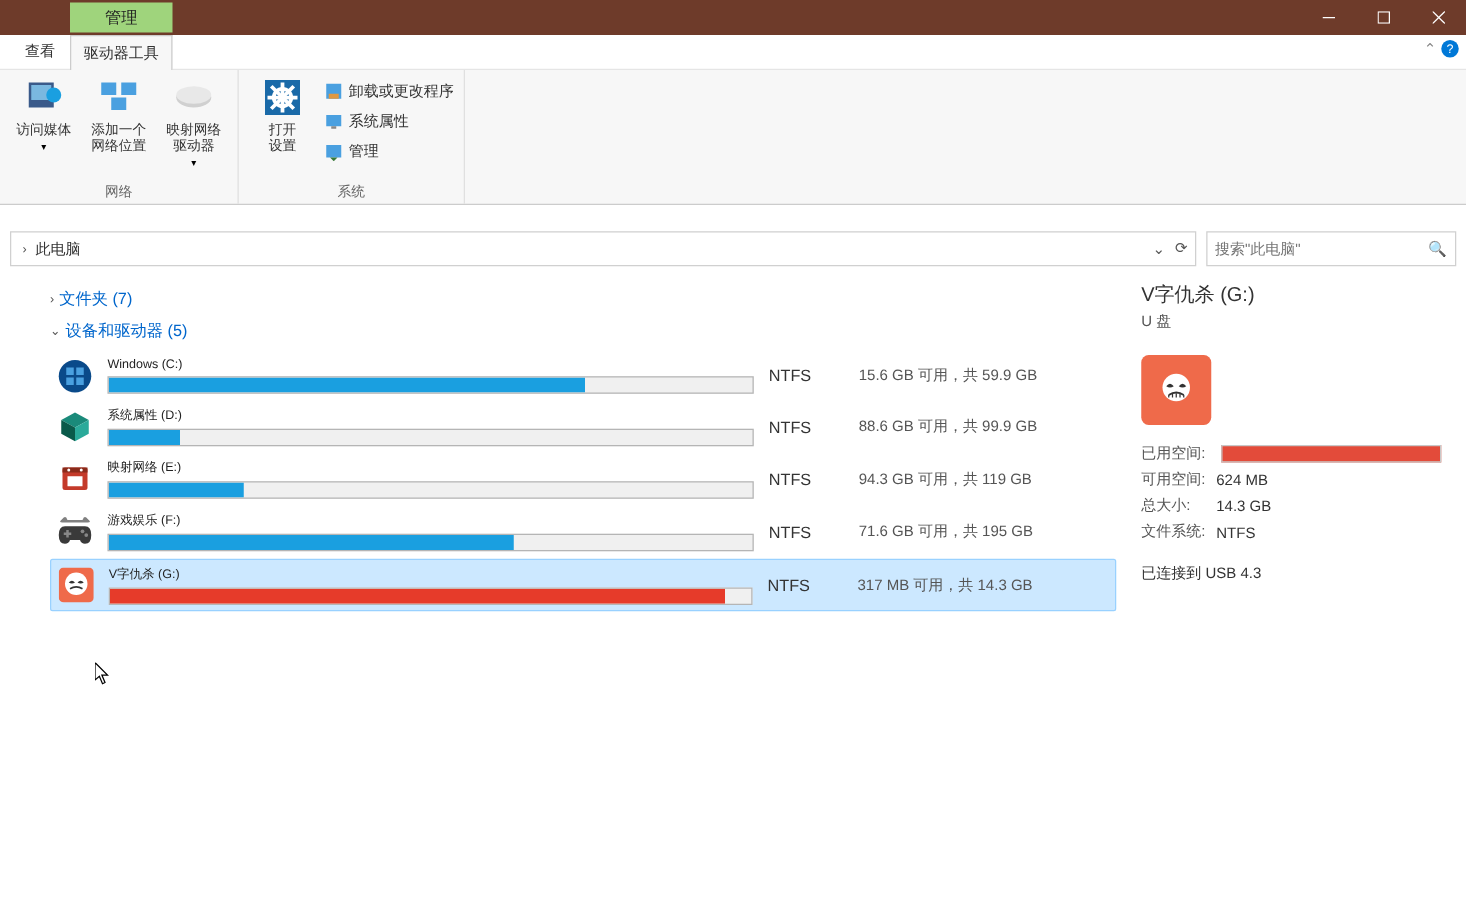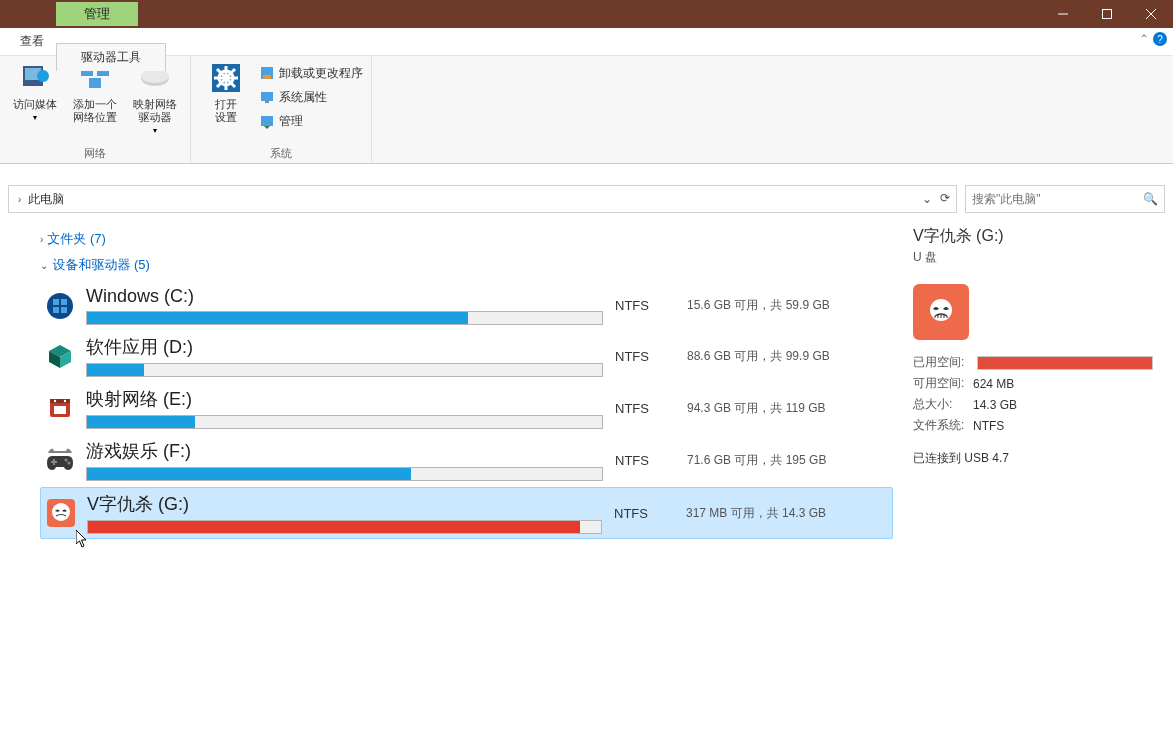--- a/index.html
+++ b/index.html
@@ -3,21 +3,21 @@
 <meta charset="utf-8">
 <style>
 * { margin:0; padding:0; box-sizing:border-box; font-family:"Microsoft YaHei","Segoe UI",sans-serif; font-size:12px; }
 body { background:#fff; width:1173px; height:732px; overflow:hidden; position:relative; }
 .titlebar { height:28px; background:#6e3b2a; display:flex; align-items:center; position:relative; }
 .tab-manage { height:24px; background:#9fd47c; padding:0 28px; display:flex; align-items:center; margin-left:56px; color:#222; font-size:13px; }
 .win-controls { position:absolute; right:0; top:0; display:flex; height:28px; }
 .win-btn { width:44px; height:28px; display:flex; align-items:center; justify-content:center; color:#fff; }
 .menubar { height:28px; display:flex; align-items:center; padding-left:8px; border-bottom:1px solid #e5e5e5; position:relative; }
 .menu-item { padding:0 12px; height:28px; display:flex; align-items:center; color:#333; }
-.menu-tab-drive { border:1px solid #ccc; border-bottom:none; padding:4px 24px; position:relative; top:15px; background:#f7f7f7; }
+.menu-tab-drive { border:1px solid #ccc; border-bottom:none; padding:4px 10px; position:relative; top:0; background:#f7f7f7; }
 .menubar-right { position:absolute; right:6px; top:4px; display:flex; align-items:center; gap:4px; }
 .help-dot { width:14px; height:14px; border-radius:50%; background:#0078d7; color:#fff; display:flex; align-items:center; justify-content:center; font-size:10px; }
 .ribbon { height:108px; border-bottom:1px solid #ccc; display:flex; background:#f7f7f7; }
 .rgroup { border-right:1px solid #e0e0e0; padding:4px 8px 2px; display:flex; flex-direction:column; }
 .rgroup-body { flex:1; display:flex; align-items:flex-start; gap:6px; }
 .rgroup-label { text-align:center; font-size:11px; color:#666; padding-top:2px; }
 .rbtn-big { width:54px; display:flex; flex-direction:column; align-items:center; gap:2px; }
 .rbtn-icon { width:36px; height:36px; display:flex; align-items:center; justify-content:center; }
 .rbtn-label { font-size:11px; color:#333; text-align:center; line-height:1.2; }
 .dropdown-arrow::after { content:"▾"; font-size:8px; display:block; }
@@ -37,21 +37,21 @@
 .sidebar { width:30px; }
 .main { flex:1; padding:8px 20px 0 10px; display:flex; gap:20px; }
 .drive-list { flex:1; max-width:860px; }
 .section { display:flex; align-items:center; gap:4px; margin:6px 0 8px 0; }
 .section .chev { color:#555; font-size:10px; }
 .section .label { color:#0066cc; font-size:13px; }
 .drive { display:flex; align-items:center; padding:4px 6px; border-radius:2px; gap:12px; margin-bottom:2px; }
 .drive.selected { background:#cce8ff; border:1px solid #99d1ff; }
 .drive-icon { width:28px; height:28px; display:flex; align-items:center; justify-content:center; font-size:20px; }
 .drive-info { flex:1; }
-.drive-name { font-size:18px; color:#222; margin-bottom:4px; }
+.drive-name { font-size:10px; color:#222; margin-bottom:4px; }
 .drive-bar { height:14px; border:1px solid #b5b5b5; background:#f0f0f0; position:relative; overflow:hidden; }
 .drive-bar-fill { height:100%; }
 .fill-blue { background:#1a9fe0; }
 .fill-red { background:#e63b2a; }
 .drive-fs { width:60px; font-size:13px; color:#333; }
 .drive-stats { width:200px; font-size:12px; color:#555; }
 .details { width:240px; padding-top:2px; }
 .details-title { font-size:16px; color:#333; }
 .details-sub { font-size:12px; color:#555; margin-top:2px; }
 .details-thumb { width:56px; height:56px; border-radius:6px; background:#ef6a4a; margin:18px 0 14px; display:flex; align-items:center; justify-content:center; }
@@ -234,21 +234,21 @@
           </div>
           <div class="drive">
             <div class="drive-icon">
               <svg width="28" height="28">
                 <path d="M14 3 L25 9 L14 15 L3 9 Z" fill="#1a8a7a"></path>
                 <path d="M3 9 L3 20 L14 26 L14 15 Z" fill="#0a5a4a"></path>
                 <path d="M25 9 L25 20 L14 26 L14 15 Z" fill="#2aaa9a"></path>
               </svg>
             </div>
             <div class="drive-info">
-              <div class="drive-name">软件应用 (D:)</div>
+              <div class="drive-name">系统属性 (D:)</div>
               <div class="drive-bar">
                 <div class="drive-bar-fill fill-blue" style="width:11%"></div>
               </div>
             </div>
             <div class="drive-fs">NTFS</div>
             <div class="drive-stats">88.6 GB 可用，共 99.9 GB</div>
           </div>
           <div class="drive">
             <div class="drive-icon">
               <svg width="28" height="28">
@@ -329,21 +329,21 @@
       </div>
       <div class="det-row">
         <span class="det-label">总大小:</span>
         <span class="det-val">14.3 GB</span>
       </div>
       <div class="det-row">
         <span class="det-label">文件系统:</span>
         <span class="det-val">NTFS</span>
       </div>
       <div class="det-row" style="margin-top:16px;">
-        <span>已连接到 USB 4.7</span>
+        <span>已连接到 USB 4.3</span>
       </div>
     </div>
   </div>
 </div>
 
 <svg class="cursor" width="16" height="20">
     <path d="M0 0 L0 14 L3.5 11 L6 17 L8 16 L5.5 10 L10 10 Z" fill="#fff" stroke="#000"></path>
   </svg>
 
 </body></html>

